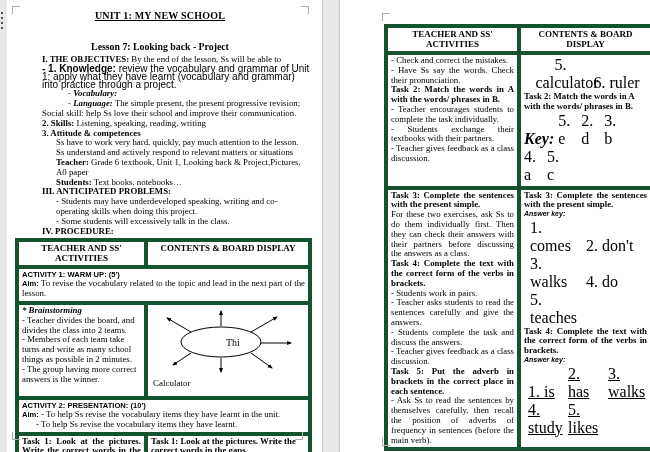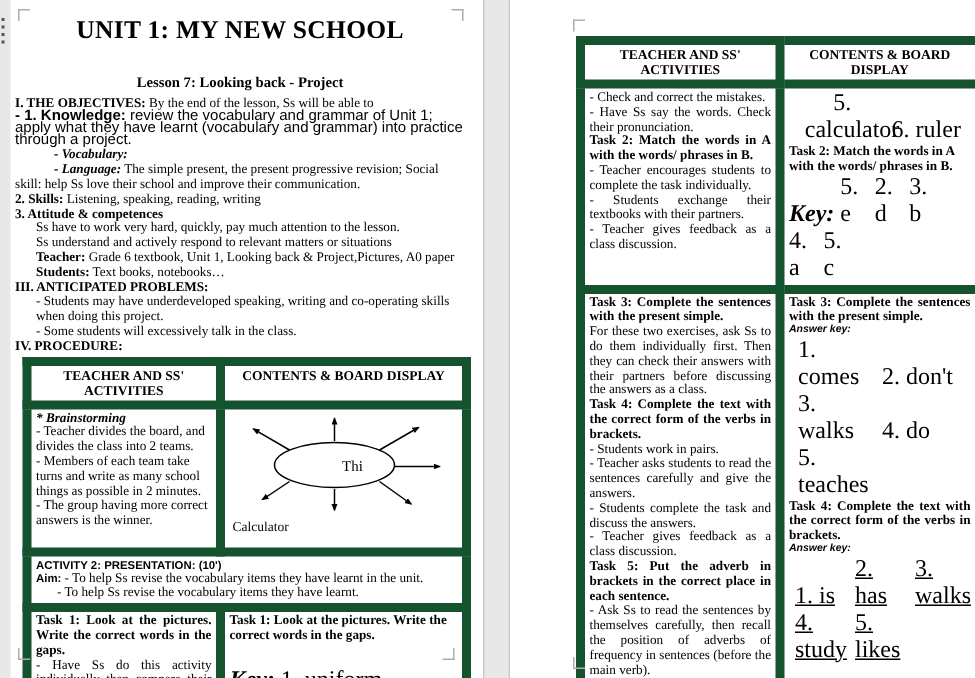--- a/index.html
+++ b/index.html
@@ -13,35 +13,35 @@
   .dots { position:absolute; left:1px; top:9px; width:4px; }
   .dots i { display:block; width:2px; height:2px; background:#555; margin:3px 0; }
 
   .bmark { position:absolute; width:8px; height:8px; border:0 solid #adadad; }
   .bm-tl { border-left-width:1px; border-top-width:1px; }
   .bm-tr { border-right-width:1px; border-top-width:1px; }
   .bm-bl { border-left-width:1px; border-bottom-width:1px; }
   .bm-br { border-right-width:1px; border-bottom-width:1px; }
 
   .t-center { text-align:center; }
-  .doc-title { font-size:17px; font-weight:bold; letter-spacing:.2px; }
+  .doc-title { font-size:10px; font-weight:bold; letter-spacing:.2px;text-decoration:underline; }
   .doc-subtitle { font-size:9.8px; font-weight:bold; margin-bottom:3px;margin-top:20px; }
 
-  p { font-size:8.8px; line-height:9.8px; }
+  p { font-size:8.8px; line-height:9.8px;margin-left:32px; }
   .b { font-weight:bold; }
   .bi { font-weight:bold; font-style:italic; }
   .ind1 { padding-left:14px; }
   .ind2 { padding-left:26px; }
   .sm-sans { font-family:"Liberation Sans", sans-serif; font-size:10px; line-height:8.2px; }
   .just { text-align:justify; }
 
   table.proc { border-collapse:collapse; margin-top:2px; table-layout:fixed; }
   #left-page table.proc  { width:293px; margin-left:5px; }
   #right-page table.proc { width:266px; }
-  table.proc td, table.proc th { border:6px solid #14532d; vertical-align:top; padding:1px 3px 2px 3px; }
+  table.proc td, table.proc th { border:4px solid #14532d; vertical-align:top; padding:1px 3px 2px 3px; }
   #left-page  col.c1 { width:129px; } #left-page  col.c2 { width:164px; }
   #right-page col.c1 { width:133px; } #right-page col.c2 { width:133px; }
   th.colhead { font-size:9px; font-weight:bold; text-align:center; padding:2px 1px; }
 
   .act-title { font-family:"Liberation Sans", sans-serif; font-weight:bold; font-size:7.6px; line-height:9px; }
   .aim-label { font-family:"Liberation Sans", sans-serif; font-weight:bold; font-size:7.6px; }
   .aim-text { font-size:8.8px; }
   .cell p { margin:0; }
   .task-h { font-weight:bold; }
 
@@ -98,20 +98,26 @@
     <colgroup>
         <col class="c1">
         <col class="c2">
       </colgroup>
     <tbody>
         <tr>
       <th class="colhead">TEACHER AND SS' ACTIVITIES</th>
       <th class="colhead">CONTENTS &amp; BOARD DISPLAY</th>
     </tr>
     <tr>
+      <td colspan="2" class="cell">
+        <p class="act-title">ACTIVITY 1: WARM UP: (5')</p>
+        <p class="just"><span class="aim-label">Aim:</span> <span class="aim-text">To revise the vocabulary related to the topic and lead in the next part of the lesson.</span></p>
+      </td>
+    </tr>
+    <tr>
       <td class="cell">
         <p class="bi">* Brainstorming</p>
         <div>
               <p>- Teacher divides the board, and divides the class into 2 teams.</p>
               <p>- Members of each team take turns and write as many school things as possible in 2 minutes.</p>
               <p>- The group having more correct answers is the winner.</p>
             </div>
       </td>
       <td class="cell">
         <svg width="158" height="84" viewBox="0 0 158 84">

